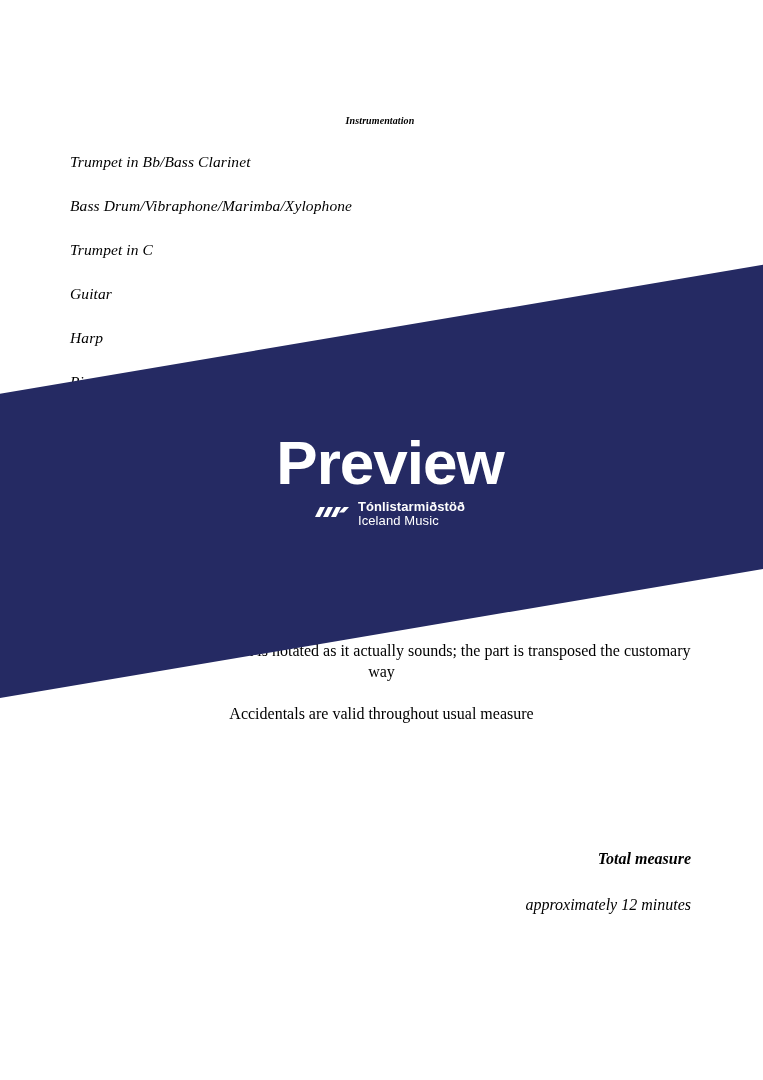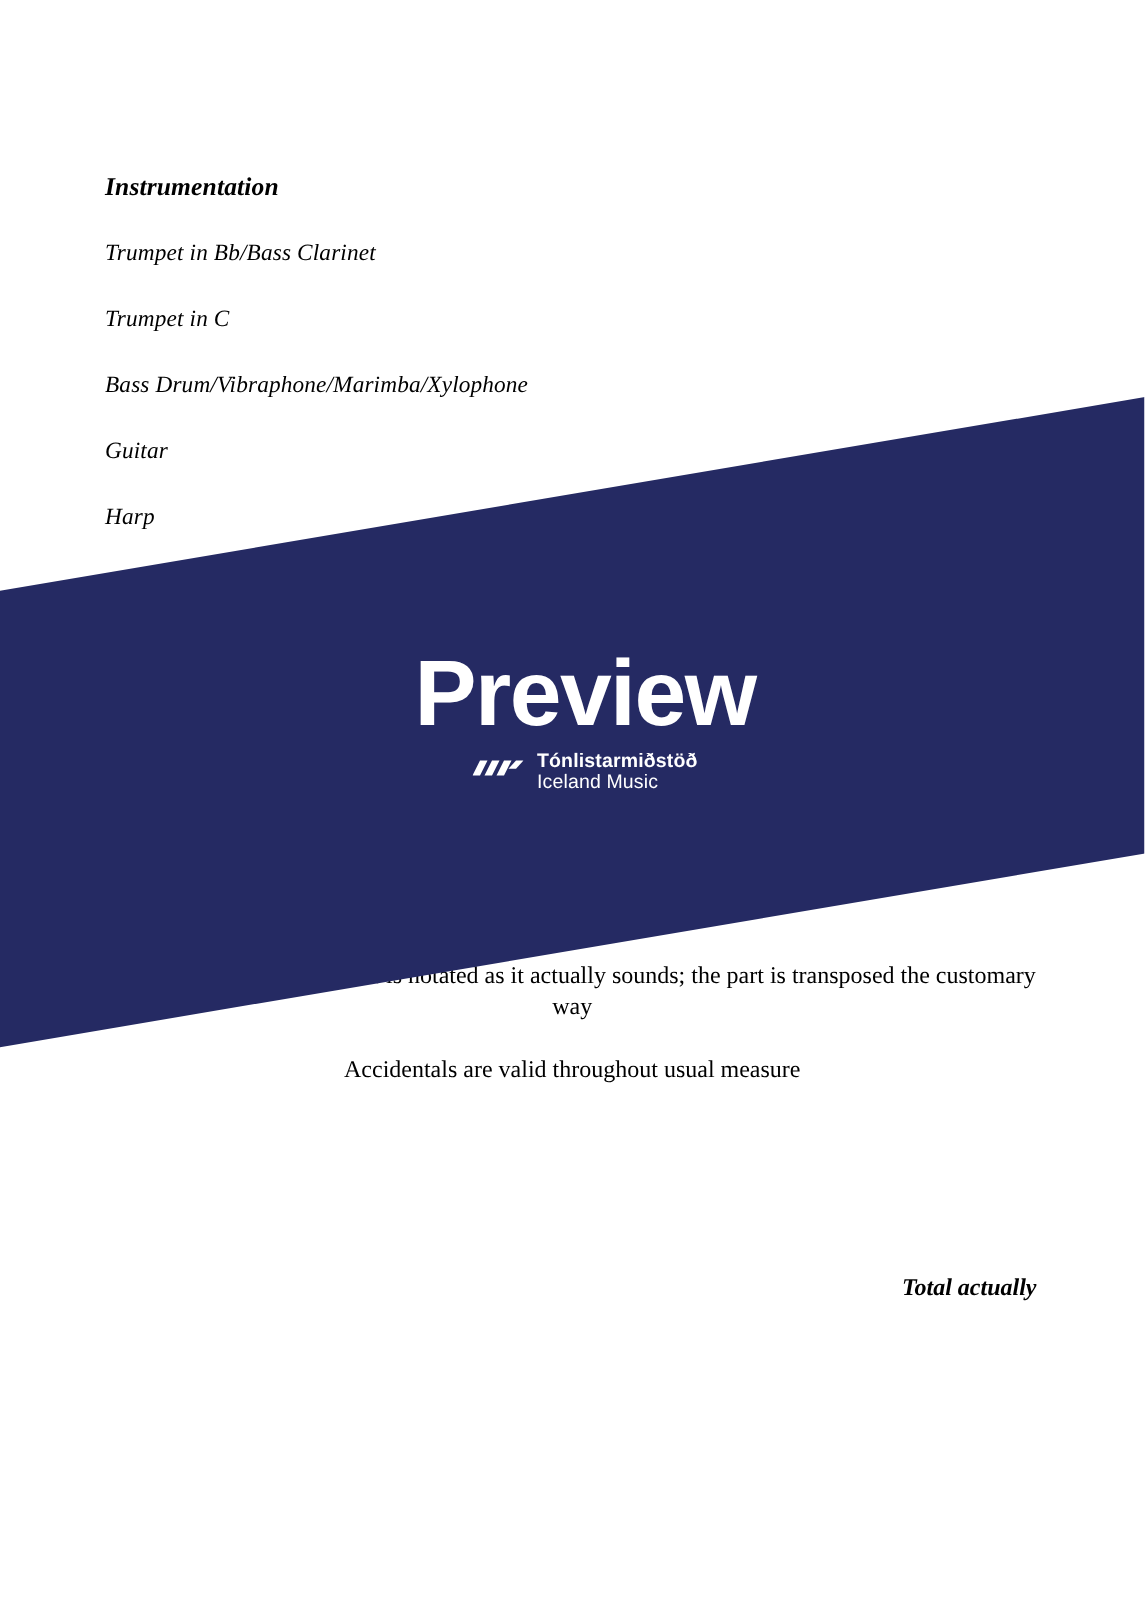--- a/index.html
+++ b/index.html
@@ -27,24 +27,25 @@
   
   .instrumentation {
     position: absolute;
     left: 70px;
     top: 116px;
     width: 620px;
   }
   .instr-title {
     font-style: italic;
     font-weight: bold;
-    font-size: 17px;
+    font-size: 10px;
     line-height: 1;
     margin: 0 0 28px 0;
     letter-spacing: 0.1px;
+    text-align: center;
   }
   .instr-item {
     font-style: italic;
     font-size: 15.5px;
     line-height: 1;
     margin: 0 0 28.5px 0;
     letter-spacing: 0.1px;
   }
 
   
@@ -145,34 +146,35 @@
   }
 </style>
 </head>
 <body>
 
 <div class="page">
 
   <div class="instrumentation">
     <p class="instr-title">Instrumentation</p>
     <p class="instr-item">Trumpet in Bb/Bass Clarinet</p>
+    <p class="instr-item">Bass Drum/Vibraphone/Marimba/Xylophone</p>
     <p class="instr-item">Trumpet in C</p>
-    <p class="instr-item">Bass Drum/Vibraphone/Marimba/Xylophone</p>
     <p class="instr-item">Guitar</p>
     <p class="instr-item">Harp</p>
     <p class="instr-item">Piano</p>
   </div>
 
   <div class="notes">
     <p class="note-line two-line">Clarinet in Bb/Bass Clarinet is notated as it actually sounds; the part is transposed the customary way</p>
     <p class="note-line">Accidentals are valid throughout usual measure</p>
   </div>
 
   <div class="duration">
-    <p class="duration-title">Total actually</p>
+    <p class="duration-title">Total measure</p>
+    <p class="duration-value">approximately 12 minutes</p>
   </div>
 
   <div class="banner">
     <div class="banner-content">
       <div class="preview-word">Preview</div>
       <div class="logo-row">
         <svg class="logo-mark" width="34" height="22" viewBox="0 0 34 22">
           <g fill="#ffffff">
             <polygon points="0,14 5,4 10,4 5,14"></polygon>
             <polygon points="8,14 13,4 18,4 13,14"></polygon>

